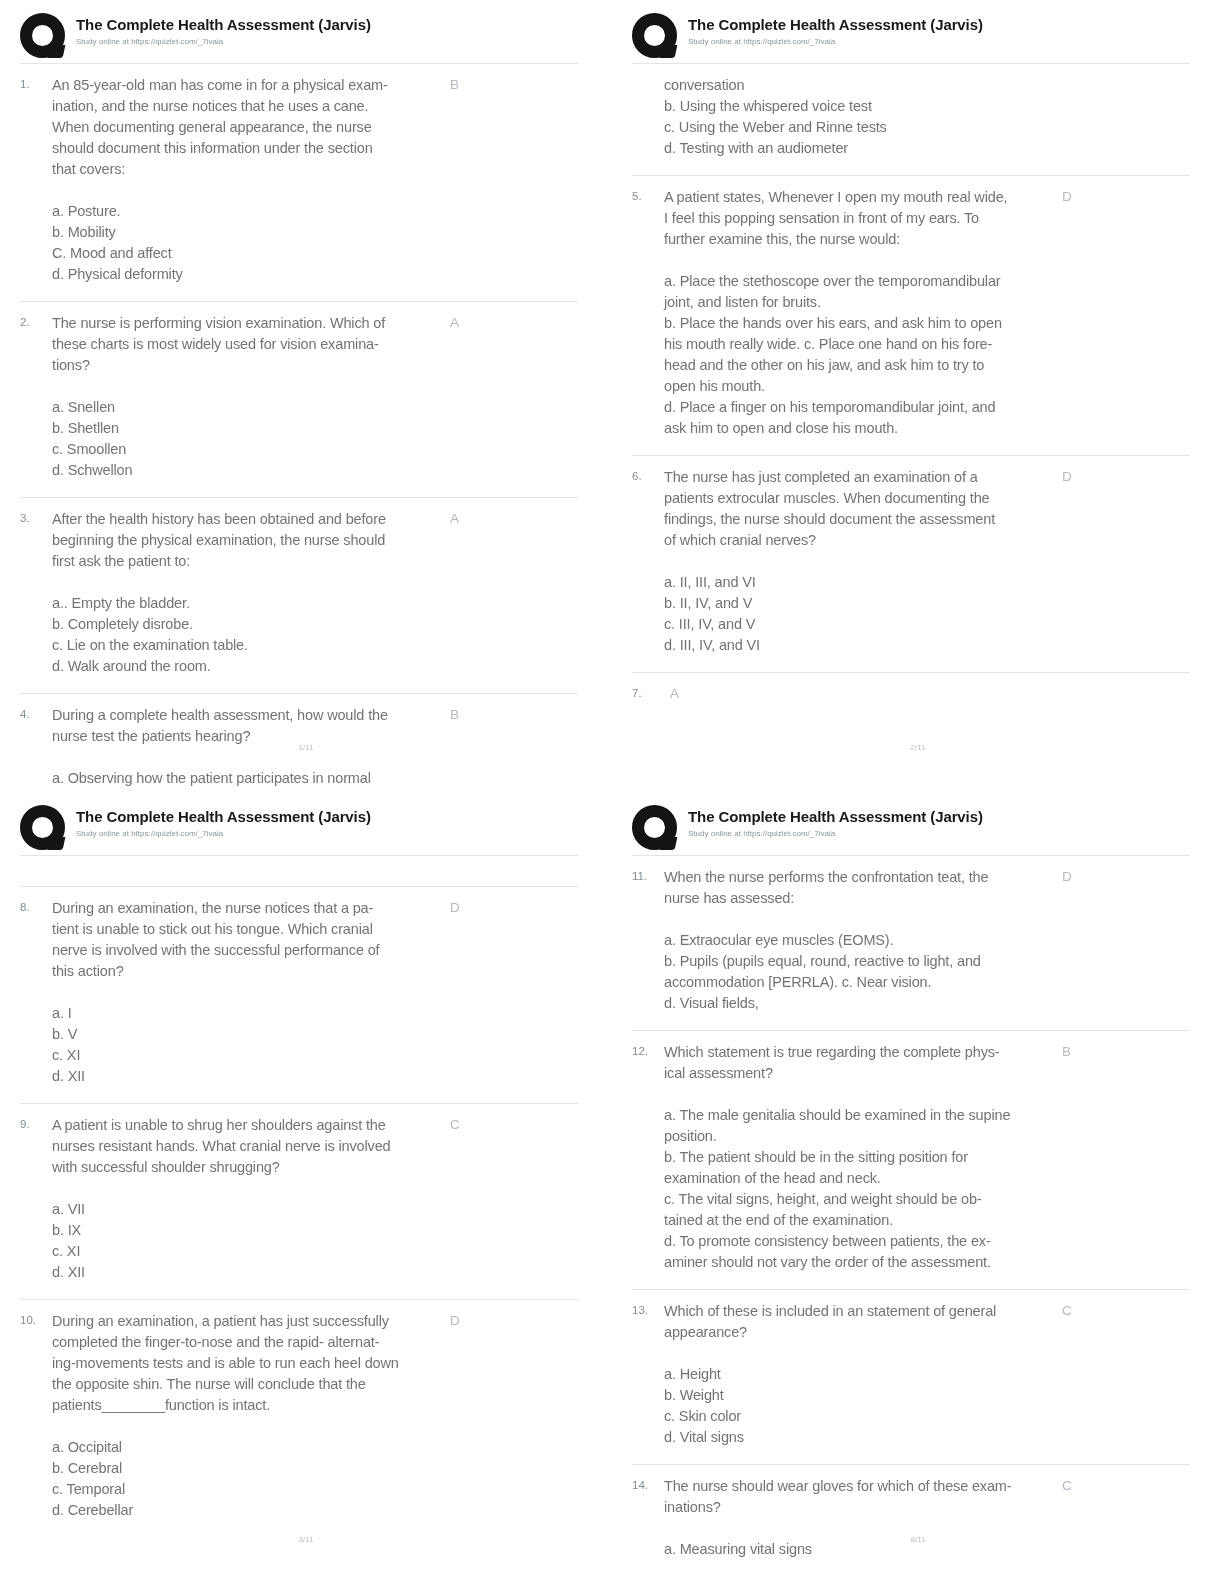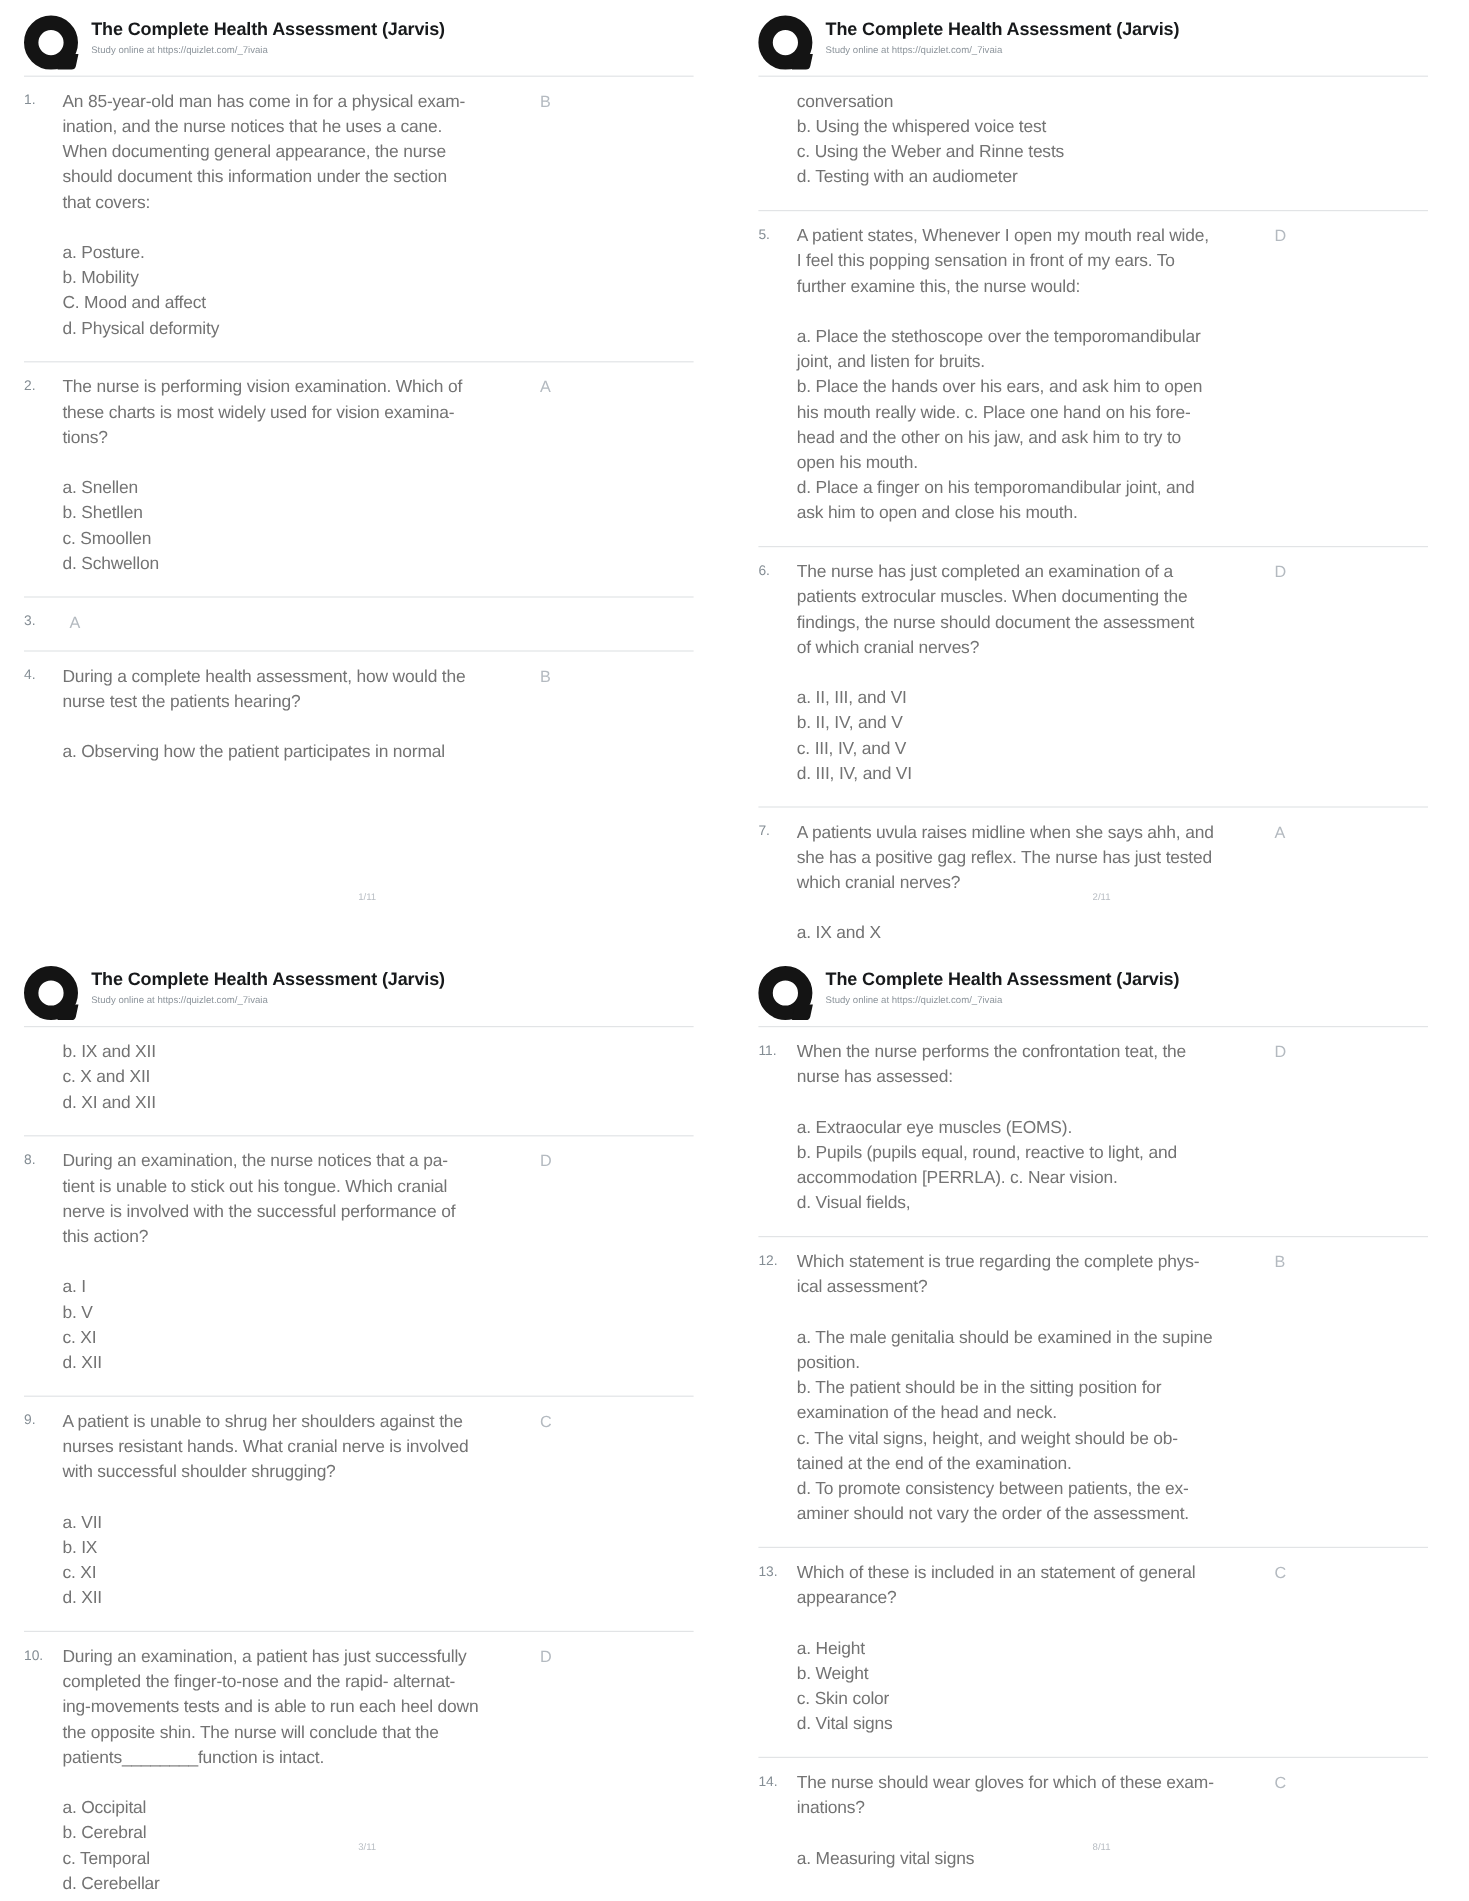--- a/index.html
+++ b/index.html
@@ -126,20 +126,28 @@
 tions?
 
 a. Snellen
 b. Shetllen
 c. Smoollen
 d. Schwellon</div>
           <span class="qans">A</span>
         </div>
         <div class="qblock">
           <span class="qnum">3.</span>
+          <div class="qtext">After the health history has been obtained and before
+beginning the physical examination, the nurse should
+first ask the patient to:
+
+a.. Empty the bladder.
+b. Completely disrobe.
+c. Lie on the examination table.
+d. Walk around the room.</div>
           <span class="qans">A</span>
         </div>
         <div class="qblock">
           <span class="qnum">4.</span>
           <div class="qtext">During a complete health assessment, how would the
 nurse test the patients hearing?
 
 a. Observing how the patient participates in normal</div>
           <span class="qans">B</span>
         </div>
@@ -191,48 +199,40 @@
 of which cranial nerves?
 
 a. II, III, and VI
 b. II, IV, and V
 c. III, IV, and V
 d. III, IV, and VI</div>
           <span class="qans">D</span>
         </div>
         <div class="qblock">
           <span class="qnum">7.</span>
-          <div class="qtext">A patients uvula raises midline when she says ahh, and
-she has a positive gag reflex. The nurse has just tested
-which cranial nerves?
-
-a. IX and X</div>
           <span class="qans">A</span>
         </div>
       </div>
     <div class="pfooter">2/11</div>
   </section>
 
   <section class="page">
     <div class="pheader">
       <div class="qlogo">
         <div class="qlogo-ring"></div>
         <div class="qlogo-tail"></div>
       </div>
       <div class="ptitles">
         <div class="ptitle">The Complete Health Assessment (Jarvis)</div>
         <div class="psub">Study online at https://quizlet.com/_7ivaia</div>
       </div>
     </div>
     <div class="blocks">
         <div class="qblock">
           <span class="qnum"></span>
-          <div class="qtext">b. IX and XII
-c. X and XII
-d. XI and XII</div>
           <span class="qans"></span>
         </div>
         <div class="qblock">
           <span class="qnum">8.</span>
           <div class="qtext">During an examination, the nurse notices that a pa-
 tient is unable to stick out his tongue. Which cranial
 nerve is involved with the successful performance of
 this action?
 
 a. I

